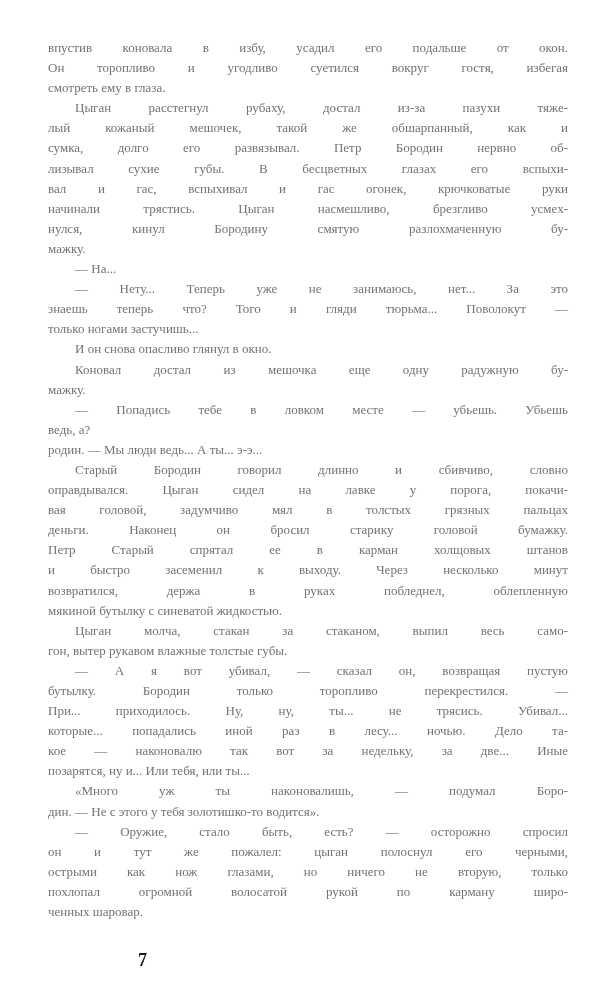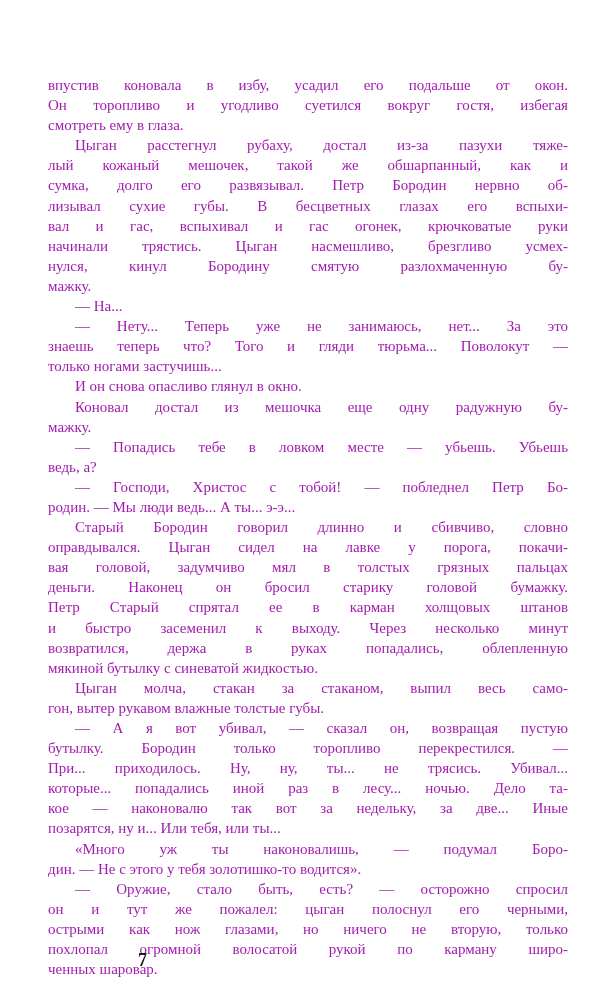--- a/index.html
+++ b/index.html
@@ -3,24 +3,23 @@
 <meta charset="utf-8">
 <style>
   html, body { margin: 0; padding: 0; background: #ffffff; }
   body { width: 613px; height: 1000px; position: relative; overflow: hidden; }
   .page {
     position: absolute;
     left: 48px;
     top: 38px;
     width: 520px;
     font-family: "Liberation Serif", "DejaVu Serif", serif;
-    font-size: 15px;
+    font-size: 13px;
     line-height: 20.1px;
-    color: #a21caf;
-    margin-top: 37px;
+    color: #737373;
   }
   .line {
     display: block;
     white-space: nowrap;
     text-align: justify;
     text-align-last: justify;
     height: 20.1px;
   }
   .line.last { text-align-last: left; }
   .line.indent { padding-left: 27px; }
@@ -51,29 +50,28 @@
     <span class="line last">мажку.</span>
     <span class="line indent last">— На...</span>
     <span class="line indent">— Нету... Теперь уже не занимаюсь, нет... За это</span>
     <span class="line">знаешь теперь что? Того и гляди тюрьма... Поволокут —</span>
     <span class="line last">только ногами застучишь...</span>
     <span class="line indent last">И он снова опасливо глянул в окно.</span>
     <span class="line indent">Коновал достал из мешочка еще одну радужную бу-</span>
     <span class="line last">мажку.</span>
     <span class="line indent">— Попадись тебе в ловком месте — убьешь. Убьешь</span>
     <span class="line last">ведь, а?</span>
-    <span class="line indent">— Господи, Христос с тобой! — побледнел Петр Бо-</span>
     <span class="line last">родин. — Мы люди ведь... А ты... э-э...</span>
     <span class="line indent">Старый Бородин говорил длинно и сбивчиво, словно</span>
     <span class="line">оправдывался. Цыган сидел на лавке у порога, покачи-</span>
     <span class="line">вая головой, задумчиво мял в толстых грязных пальцах</span>
     <span class="line">деньги. Наконец он бросил старику головой бумажку.</span>
     <span class="line">Петр Старый спрятал ее в карман холщовых штанов</span>
     <span class="line">и быстро засеменил к выходу. Через несколько минут</span>
-    <span class="line">возвратился, держа в руках попадались, облепленную</span>
+    <span class="line">возвратился, держа в руках побледнел, облепленную</span>
     <span class="line last">мякиной бутылку с синеватой жидкостью.</span>
     <span class="line indent">Цыган молча, стакан за стаканом, выпил весь само-</span>
     <span class="line last">гон, вытер рукавом влажные толстые губы.</span>
     <span class="line indent">— А я вот убивал, — сказал он, возвращая пустую</span>
     <span class="line">бутылку. Бородин только торопливо перекрестился. —</span>
     <span class="line">При... приходилось. Ну, ну, ты... не трясись. Убивал...</span>
     <span class="line">которые... попадались иной раз в лесу... ночью. Дело та-</span>
     <span class="line">кое — наконовалю так вот за недельку, за две... Иные</span>
     <span class="line last">позарятся, ну и... Или тебя, или ты...</span>
     <span class="line indent">«Много уж ты наконовалишь, — подумал Боро-</span>

